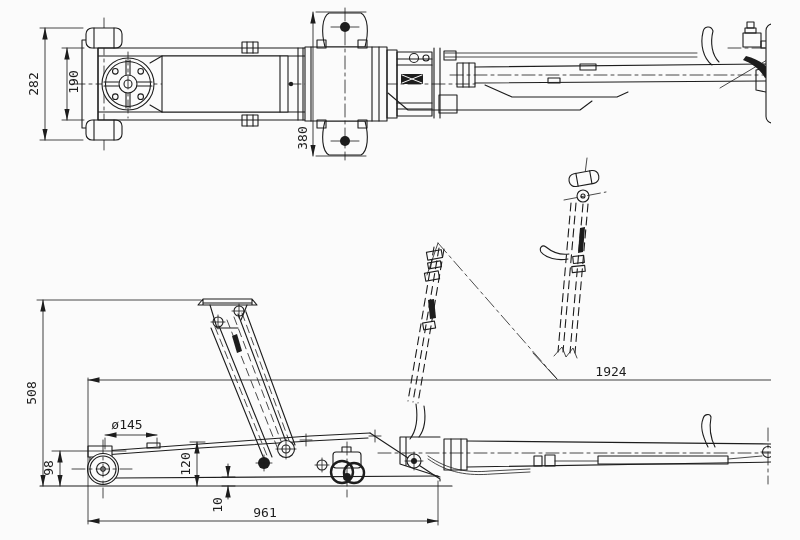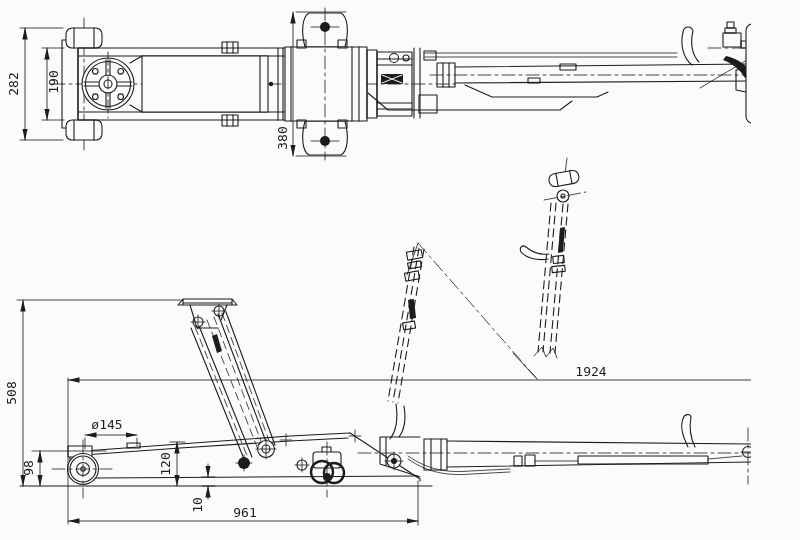--- a/index.html
+++ b/index.html
@@ -1,16 +1,16 @@
 <!DOCTYPE html>
 <html><head>
 <meta charset="utf-8">
 <style>
   html,body { margin:0; padding:0; background:#fbfbfb; }
-  #stage { position:relative; width:751px; height:540px; background:#fbfbfb; overflow:hidden; }
+  #stage { position:relative; width:751px; height:540px; background:#fbfbfb; overflow:hidden;padding-left:20px; }
   svg { display:block; }
   path, line, rect, circle, ellipse, polyline, polygon {
     fill:none; stroke:#1d1d1d; stroke-width:1.1; stroke-linecap:round; stroke-linejoin:round;
   }
   .w  { fill:#fbfbfb; }                      
   .f  { fill:#1d1d1d; stroke:none; }         
   .t1 { stroke-width:0.8; }                  
   .dim{ stroke-width:0.85; }                 
   .cl { stroke-width:0.8; stroke-dasharray:13 4 3 4; }  
   .hd { stroke-dasharray:8 5; }              

